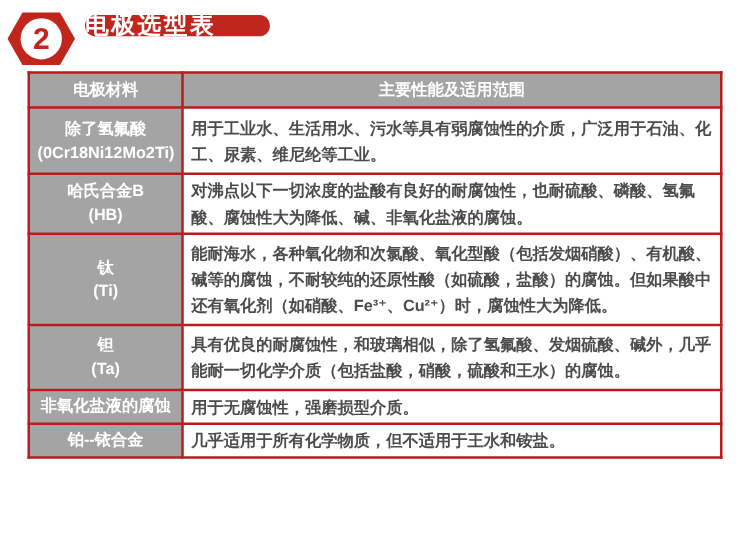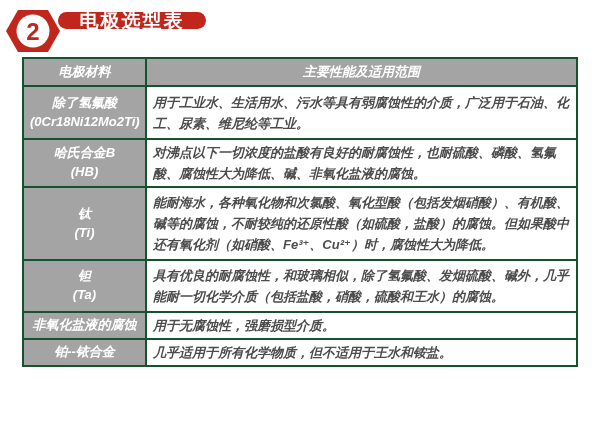--- a/index.html
+++ b/index.html
@@ -21,41 +21,40 @@
     position: absolute; left: 5px; top: 8px; width: 56px; height: 46px; z-index: 2;
   }
   .badge svg { display: block; }
   .badge-num {
     position: absolute; left: 0; top: 0; width: 56px; height: 46px;
     display: flex; align-items: center; justify-content: center;
     font-size: 24px; font-weight: bold; line-height: 1;
     padding-top: 1px; box-sizing: border-box;
   }
   .banner {
-    position: absolute; left: 58px; top: 12px; height: 17px; width: 148px;
+    position: absolute; left: 68px; top: 12px; height: 17px; width: 148px;
     border-radius: 12px; z-index: 1;
-    display: flex; align-items: center; justify-content: center;
+    display: flex; align-items: center; justify-content: flex-start;
   }
   .banner-title {
     color: #ffffff; font-size: 19px; font-weight: bold; letter-spacing: 2px;
     line-height: 1;
   }
   
   table.etable {
     position: absolute; left: 22px; top: 57px;
     width: 556px; table-layout: fixed;
     border-collapse: collapse;
     font-size: 13px; font-weight: bold;
   }
   table.etable col.c1 { width: 123px; }
   table.etable th, table.etable td {
-    border: 2px solid #14532d;
+    border: 2px solid #b91c1c;
     padding: 2px 6px;
     box-sizing: border-box;
-    font-style: italic;
   }
   th.colhead, td.mat {
     background: #a4a4a4;
     color: #ffffff;
     text-align: center;
     vertical-align: middle;
   }
   td.mat { white-space: pre-line; line-height: 1.45; }
   td.desc {
     background: #ffffff;

